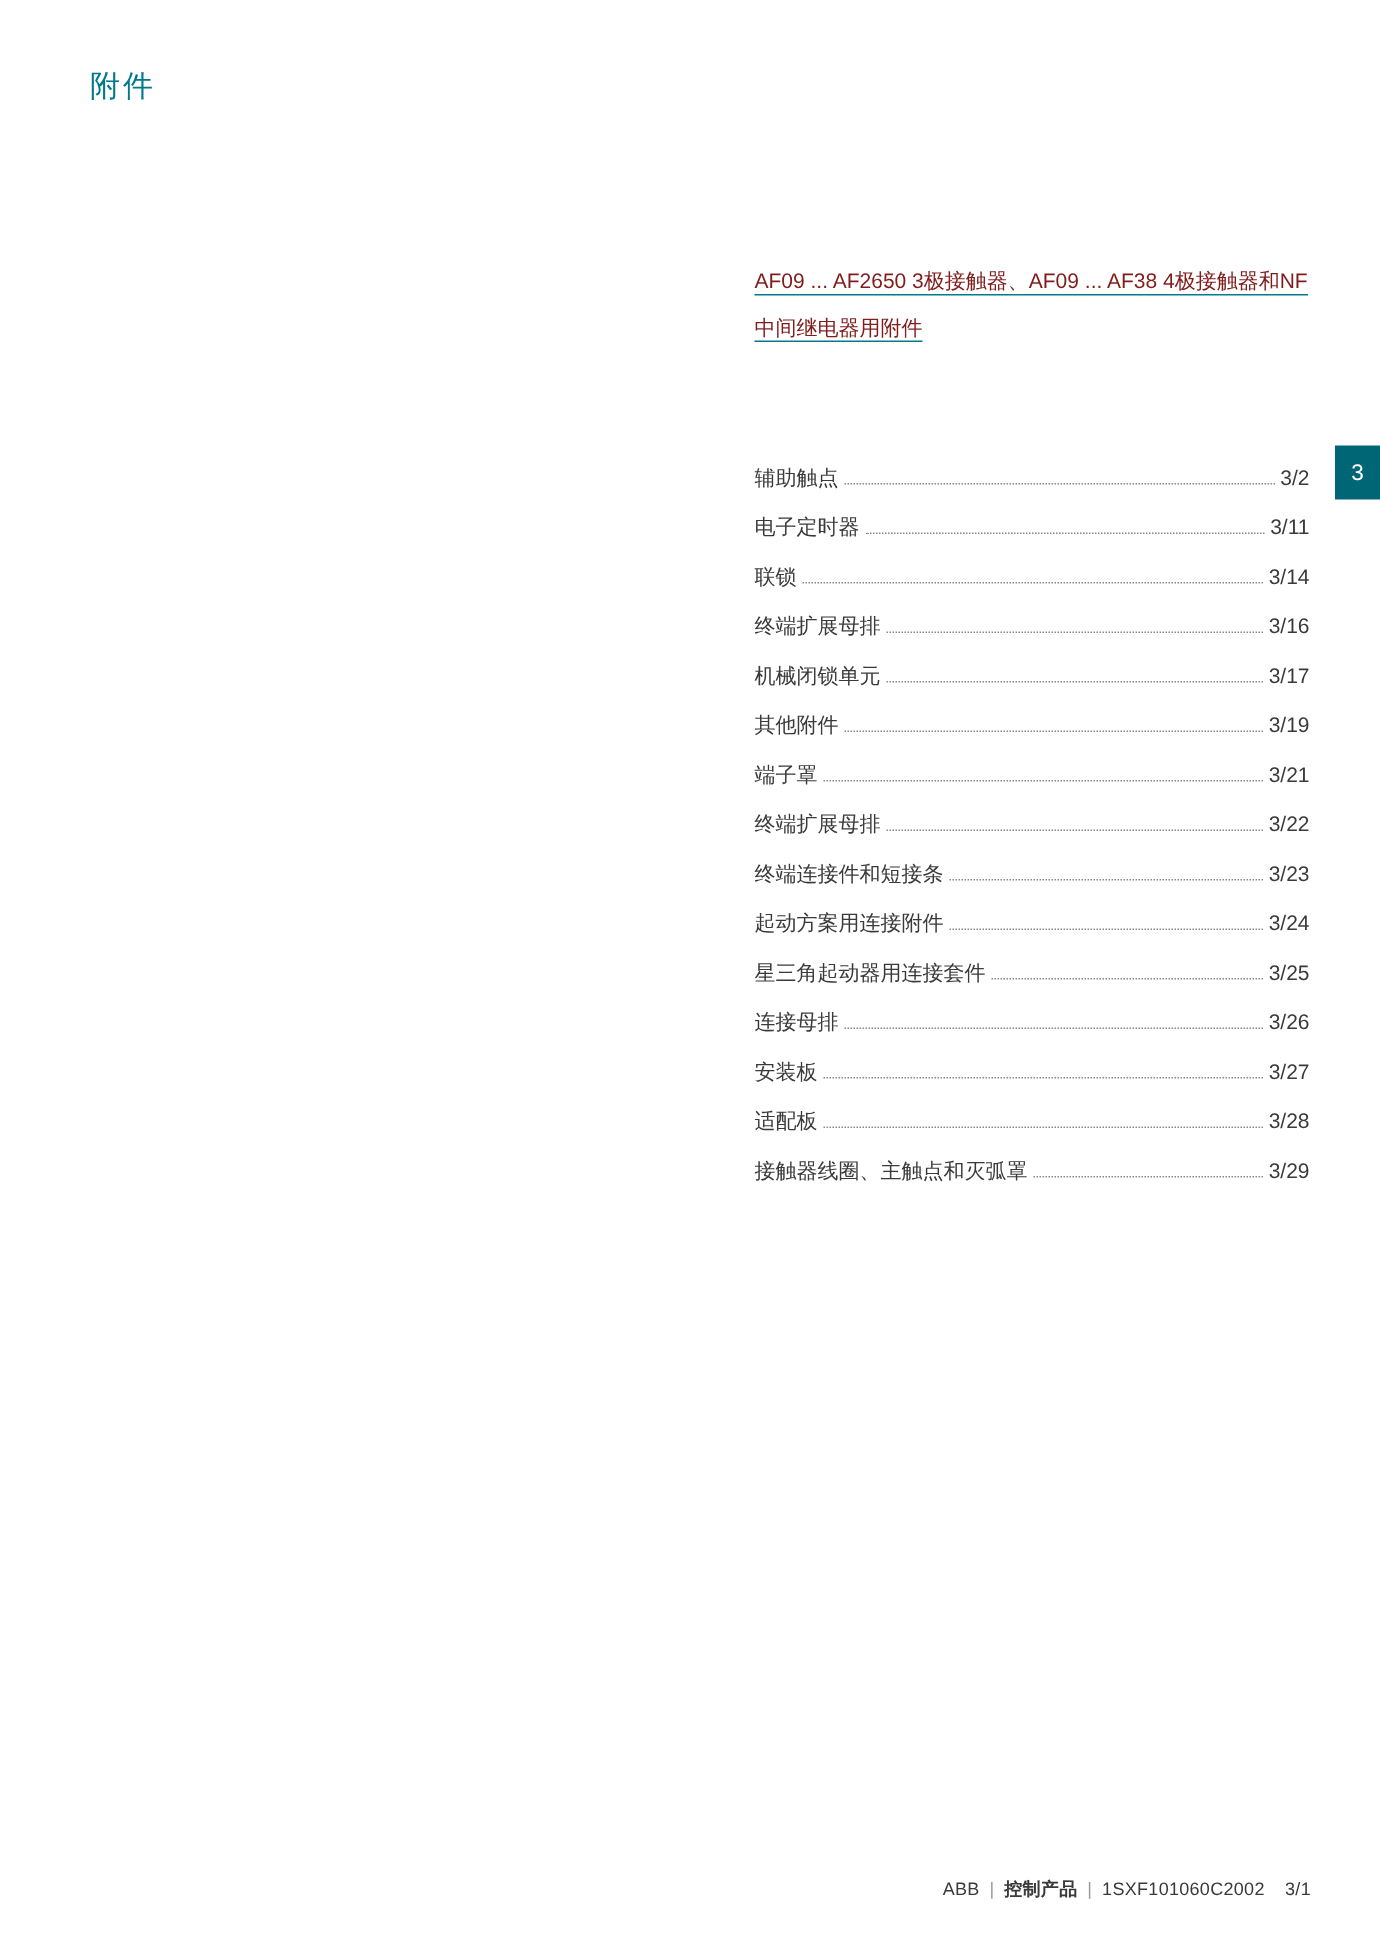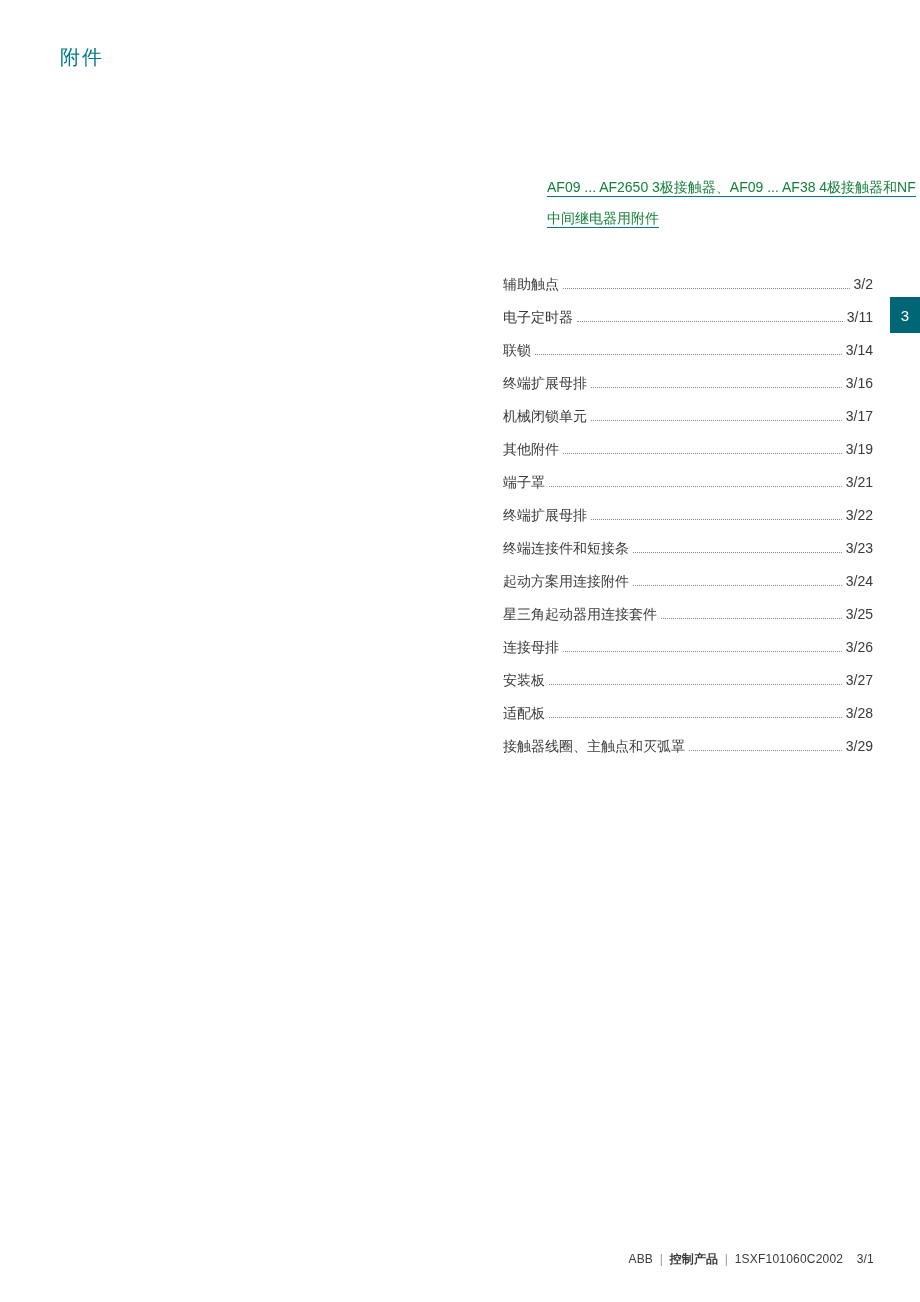--- a/index.html
+++ b/index.html
@@ -20,23 +20,22 @@
       color: #007a8a;
       letter-spacing: 2px;
     }
     .section-header {
       position: absolute;
       top: 172px;
       left: 503px;
       width: 370px;
       font-size: 14px;
       line-height: 2.2;
-      color: #15803d;
+      color: #7f1d1d;
       font-weight: 400;
-      margin-left: 44px;
     }
     .section-header-underline {
       border-bottom: 1px solid #007a8a;
       display: inline;
       padding-bottom: 1px;
     }
     .toc {
       position: absolute;
       top: 276px;
       left: 503px;
@@ -45,20 +44,21 @@
     .toc-row {
       display: flex;
       align-items: baseline;
       height: 33px;
       font-size: 14px;
       color: #3a3a3a;
     }
     .toc-label {
       flex: 0 0 auto;
       white-space: nowrap;
+      margin-top: 34px;
     }
     .toc-leader {
       flex: 1 1 auto;
       border-bottom: 1px dotted #888;
       margin: 0 4px 3px 4px;
       min-width: 10px;
     }
     .toc-page {
       flex: 0 0 auto;
       white-space: nowrap;

